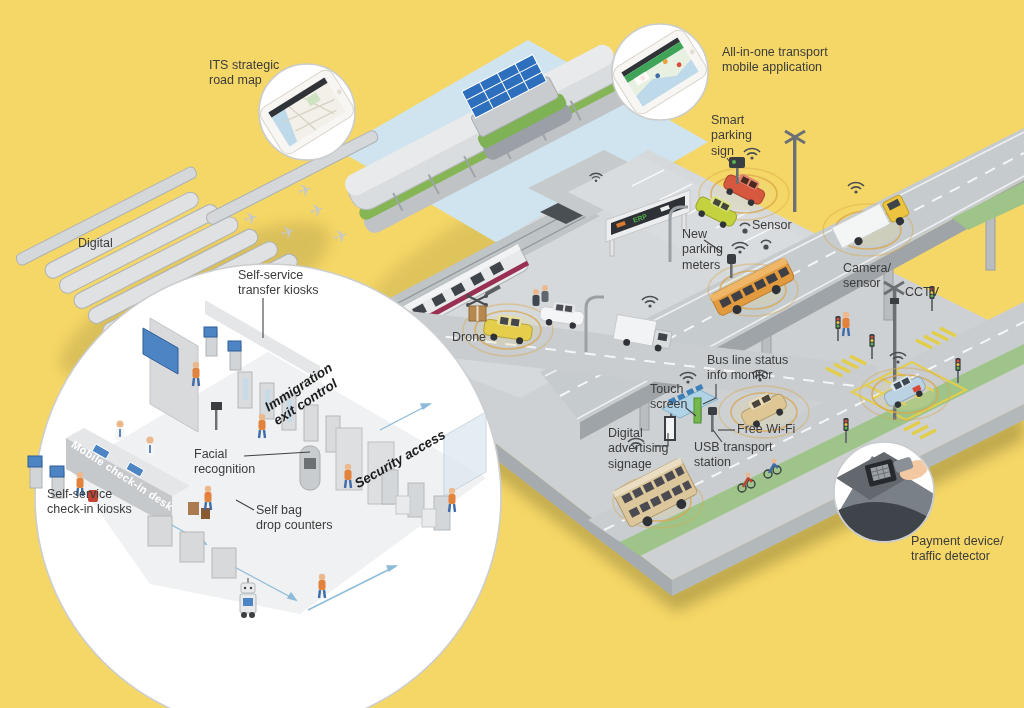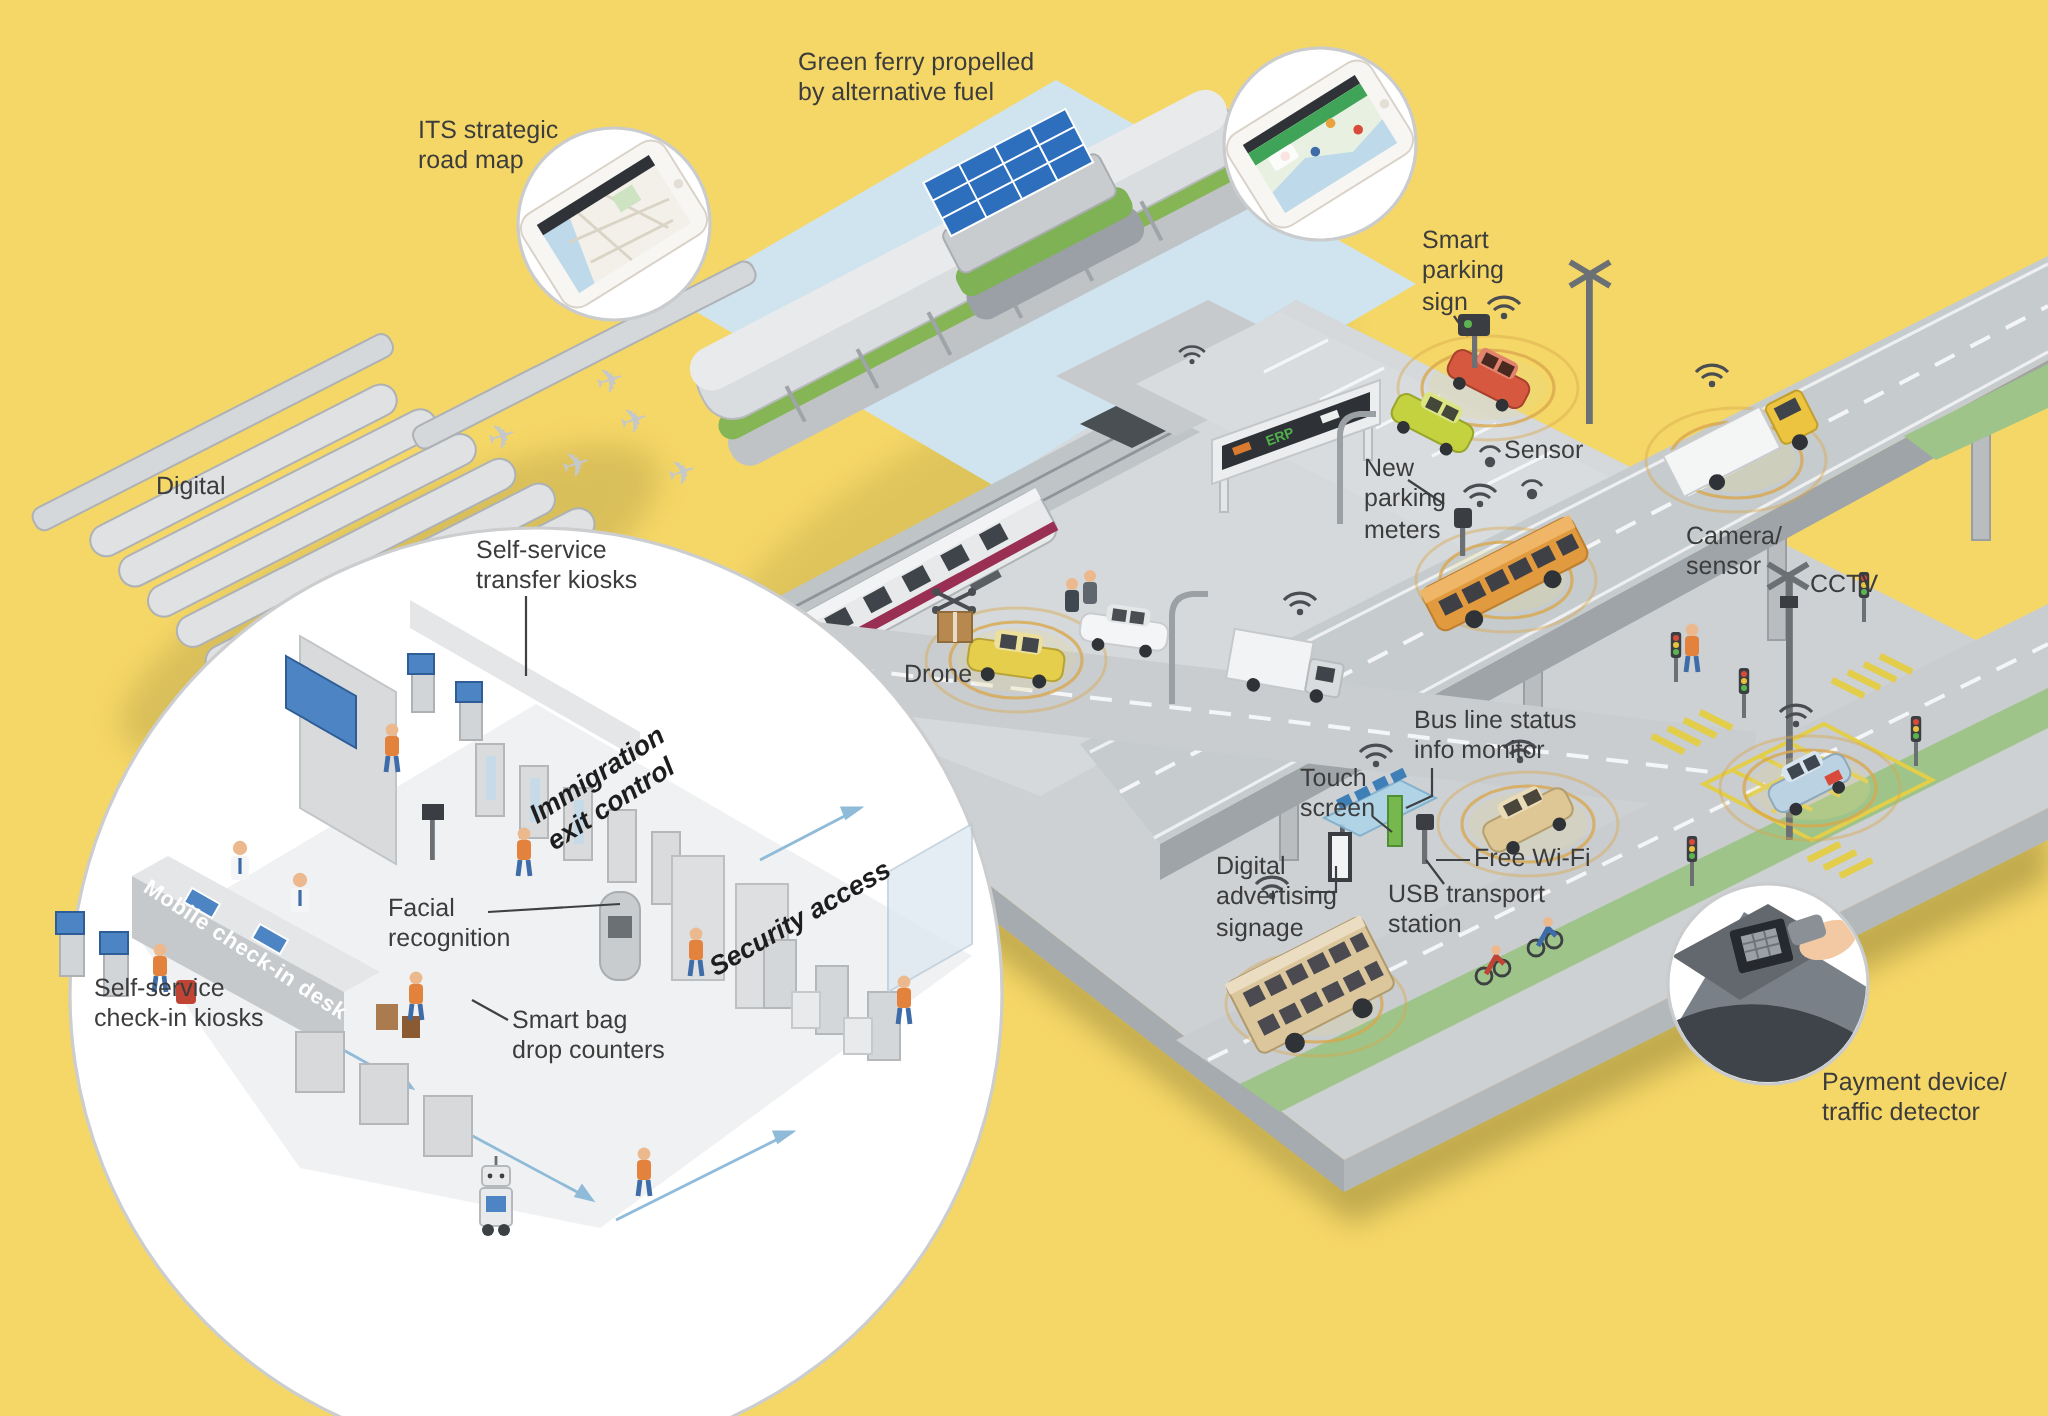--- a/index.html
+++ b/index.html
@@ -569,22 +569,22 @@
         <rect x="866" y="462" width="28" height="22" rx="2" fill="#26292D"></rect>
         <rect x="871" y="466" width="18" height="13" fill="#9AA0A6"></rect>
         <path d="M871,470 h18 M871,474 h18 M877,466 v13 M883,466 v13" stroke="#6E7378" stroke-width="1"></path>
       </g>
     </g>
   </g>
 </svg>
 
 <div class="lbl" style="left:209px;top:58px">ITS strategic
 road map</div>
-<div class="lbl" style="left:399px;top:24px">Green ferry propelled
-by alternative fuel</div>
+<div class="lbl" style="left:722px;top:45px">All-in-one transport
+mobile application</div>
 <div class="lbl" style="left:711px;top:113px">Smart
 parking
 sign</div>
 <div class="lbl" style="left:78px;top:236px">Digital</div>
 <div class="lbl" style="left:238px;top:268px">Self-service
 transfer kiosks</div>
 <div class="lbl" style="left:682px;top:227px">New
 parking
 meters</div>
 <div class="lbl" style="left:752px;top:218px">Sensor</div>
@@ -593,21 +593,21 @@
 <div class="lbl" style="left:905px;top:285px">CCTV</div>
 <div class="lbl" style="left:452px;top:330px">Drone</div>
 <div class="lbl rot" style="left:262px;top:402px;transform:rotate(-33deg)">Immigration
 exit control</div>
 <div class="lbl" style="left:194px;top:447px">Facial
 recognition</div>
 <div class="lbl rot" style="left:352px;top:478px;transform:rotate(-30deg)">Security access</div>
 <div class="lbl desk" style="left:76px;top:438px;transform:rotate(33deg)">Mobile check-in desk</div>
 <div class="lbl" style="left:47px;top:487px">Self-service
 check-in kiosks</div>
-<div class="lbl" style="left:256px;top:503px">Smart bag
+<div class="lbl" style="left:256px;top:503px">Self bag
 drop counters</div>
 <div class="lbl" style="left:707px;top:353px">Bus line status
 info monitor</div>
 <div class="lbl" style="left:650px;top:382px">Touch
 screen</div>
 <div class="lbl" style="left:737px;top:422px">Free Wi-Fi</div>
 <div class="lbl" style="left:608px;top:426px">Digital
 advertising
 signage</div>
 <div class="lbl" style="left:694px;top:440px">USB transport

